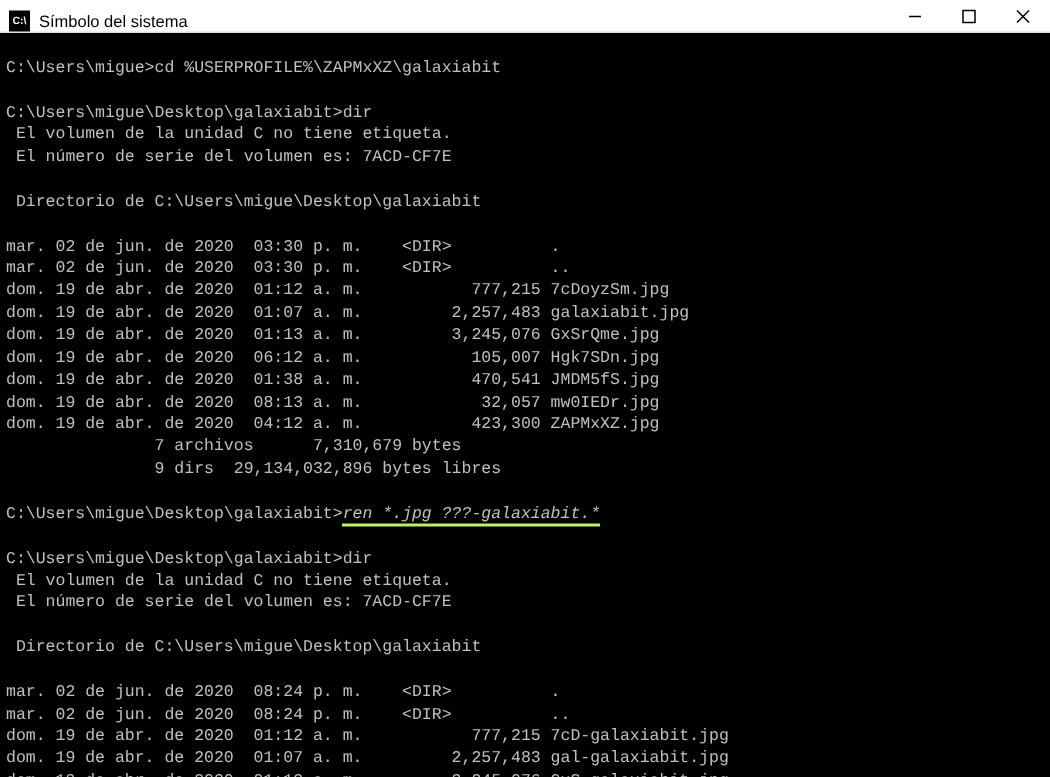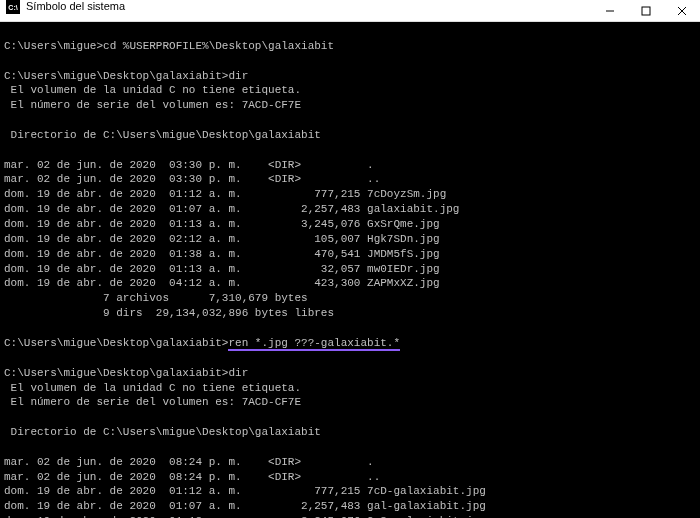--- a/index.html
+++ b/index.html
@@ -9,21 +9,21 @@
       background: #000;
       width: 700px;
       height: 518px;
       overflow: hidden;
       position: relative;
     }
     .titlebar {
       background: #fff;
       height: 22px;
       display: flex;
-      align-items: flex-start;
+      align-items: flex-end;
       padding: 0 0 0 6px;
       font-family: "Segoe UI", Tahoma, sans-serif;
       font-size: 11px;
       color: #000;
       border-bottom: 1px solid #ddd;
     }
     .titlebar .icon {
       width: 14px;
       height: 14px;
       background: #000;
@@ -51,23 +51,24 @@
       background: #000;
       color: #c0c0c0;
       padding: 2px 4px;
       white-space: pre;
       line-height: 1.35;
       font-size: 11px;
       height: 496px;
       overflow: hidden;
     }
     .highlight {
-      border-bottom: 2px solid #8b5cf6;
+      border-bottom: 2px solid #bef264;
       display: inline-block;
       line-height: 1.1;
+      font-style: italic;
     }
   </style>
 </head>
 <body>
 
 <div class="titlebar">
   <span class="icon">C:\</span>
   <span class="title">Símbolo del sistema</span>
   <div class="winbtns">
     <div class="winbtn">
@@ -83,36 +84,36 @@
     <div class="winbtn">
       <svg width="10" height="10">
           <line x1="1" y1="1" x2="9" y2="9" stroke-width="1"></line>
           <line x1="9" y1="1" x2="1" y2="9" stroke-width="1"></line>
         </svg>
     </div>
   </div>
 </div>
 
 <div class="terminal">
-<span>C:\Users\migue&gt;</span><span>cd %USERPROFILE%\Desktop\galaxiabit</span>
+<span>C:\Users\migue&gt;</span><span>cd %USERPROFILE%\ZAPMxXZ\galaxiabit</span>
 
 <span>C:\Users\migue\Desktop\galaxiabit&gt;</span><span>dir</span>
 <span> El volumen de la unidad C no tiene etiqueta.</span>
 <span> El número de serie del volumen es: 7ACD-CF7E</span>
 
 <span> Directorio de C:\Users\migue\Desktop\galaxiabit</span>
 
 <span>mar. 02 de jun. de 2020  03:30 p. m.    &lt;DIR&gt;          .</span>
 <span>mar. 02 de jun. de 2020  03:30 p. m.    &lt;DIR&gt;          ..</span>
 <span>dom. 19 de abr. de 2020  01:12 a. m.           777,215 7cDoyzSm.jpg</span>
 <span>dom. 19 de abr. de 2020  01:07 a. m.         2,257,483 galaxiabit.jpg</span>
 <span>dom. 19 de abr. de 2020  01:13 a. m.         3,245,076 GxSrQme.jpg</span>
-<span>dom. 19 de abr. de 2020  02:12 a. m.           105,007 Hgk7SDn.jpg</span>
+<span>dom. 19 de abr. de 2020  06:12 a. m.           105,007 Hgk7SDn.jpg</span>
 <span>dom. 19 de abr. de 2020  01:38 a. m.           470,541 JMDM5fS.jpg</span>
-<span>dom. 19 de abr. de 2020  01:13 a. m.            32,057 mw0IEDr.jpg</span>
+<span>dom. 19 de abr. de 2020  08:13 a. m.            32,057 mw0IEDr.jpg</span>
 <span>dom. 19 de abr. de 2020  04:12 a. m.           423,300 ZAPMxXZ.jpg</span>
 <span>               7 archivos      7,310,679 bytes</span>
 <span>               9 dirs  29,134,032,896 bytes libres</span>
 
 <span>C:\Users\migue\Desktop\galaxiabit&gt;</span><span class="highlight">ren *.jpg ???-galaxiabit.*</span>
 
 <span>C:\Users\migue\Desktop\galaxiabit&gt;</span><span>dir</span>
 <span> El volumen de la unidad C no tiene etiqueta.</span>
 <span> El número de serie del volumen es: 7ACD-CF7E</span>
 

